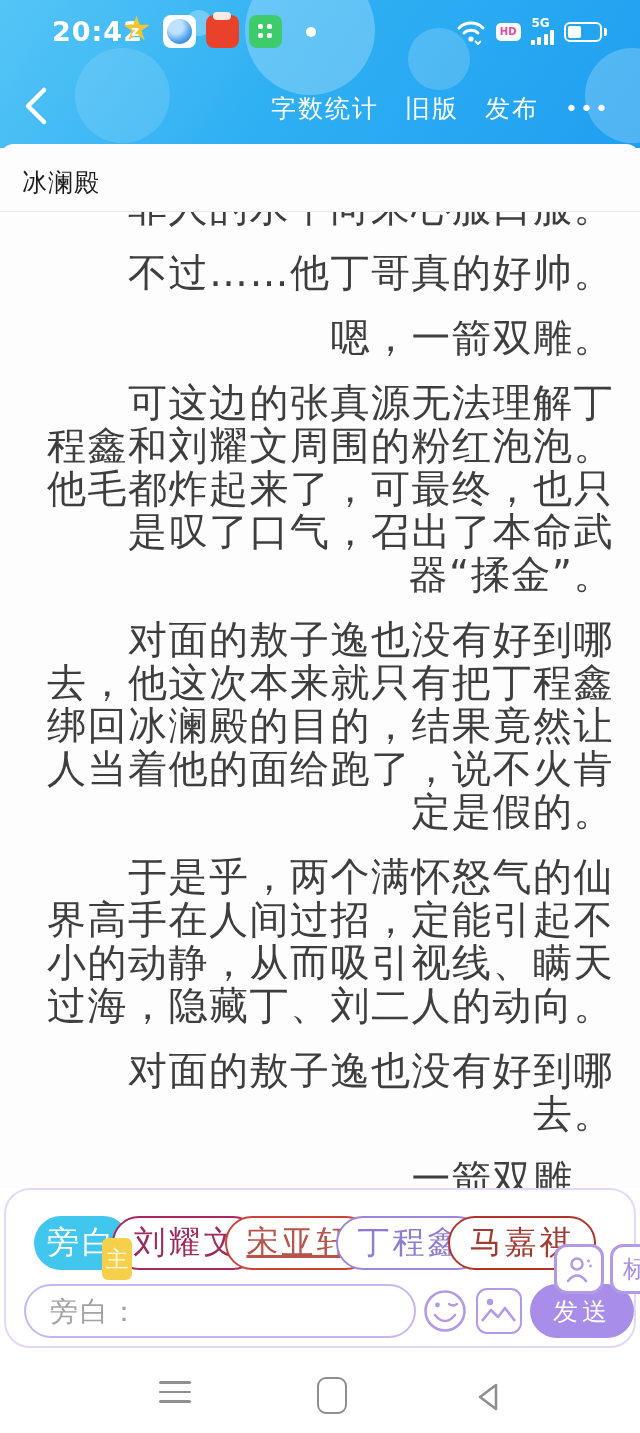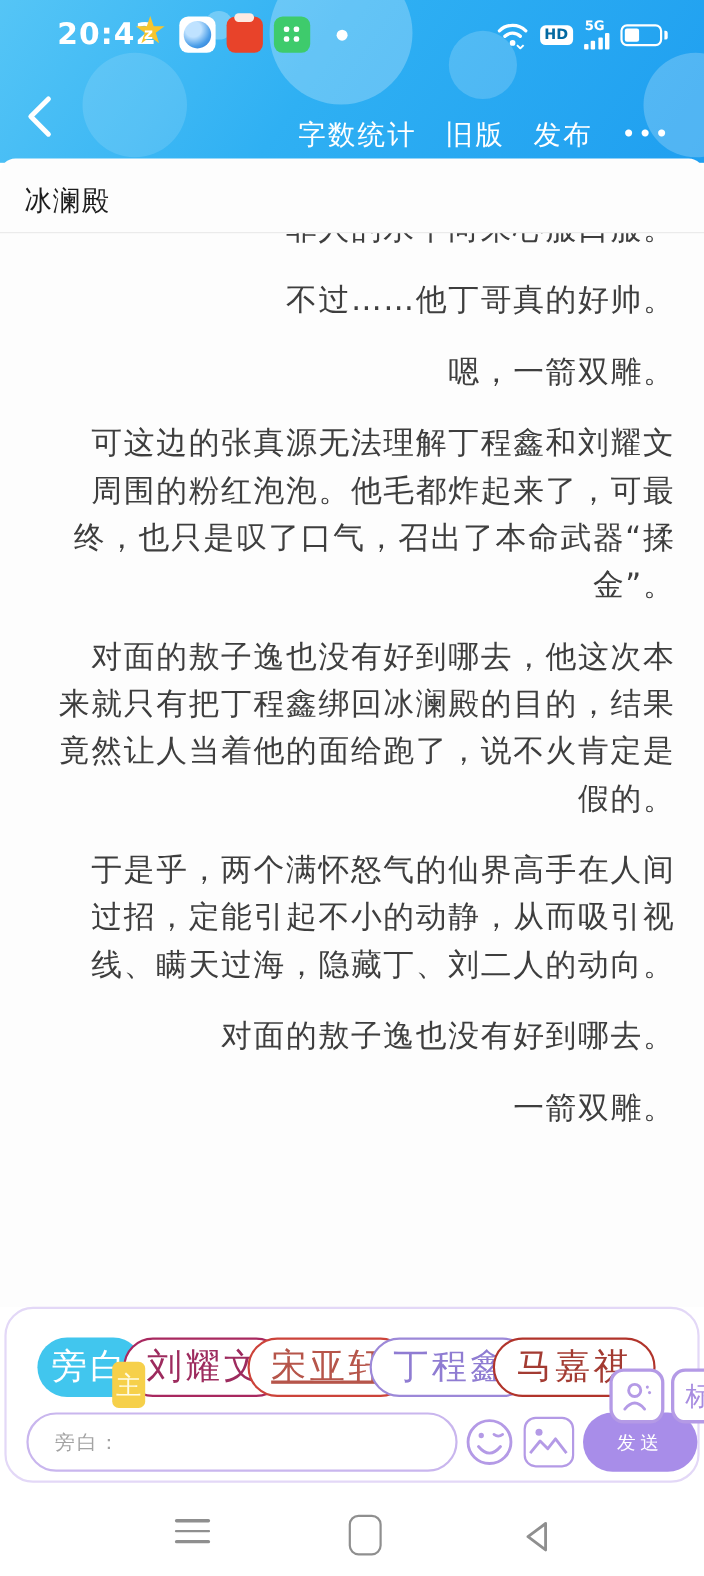--- a/index.html
+++ b/index.html
@@ -28,40 +28,40 @@
   .ic-ball i { position:absolute; left:4px; top:4px; width:25px; height:25px; border-radius:50%;
                background:radial-gradient(circle at 35% 30%,#bfe2ff 0 30%,#4a9de8 65%,#1d6fd0 100%); }
   .ic-red { background:#e8432a; }
   .ic-red i { position:absolute; left:7px; top:-3px; width:18px; height:8px; border-radius:4px; background:#fdeae2; }
   .ic-green { background:#3ecb6c; }
   .ic-green i { position:absolute; left:9px; top:9px; width:5px; height:5px; border-radius:2px; background:#fff;
        box-shadow:9px 0 0 #fff, 0 9px 0 #fff, 9px 9px 0 #fff; }
   .notif-dot { width:10px; height:10px; border-radius:50%; background:#fff; margin-left:14px; }
 
   .status-right { position:absolute; right:38px; top:6px; display:flex; align-items:center; gap:10px; }
-  .hd-badge { background:#fff; color:#0369a1; font-size:13px; font-weight:bold; border-radius:5px; padding:2px 4px; line-height:14px;}
+  .hd-badge { background:#fff; color:#ec4899; font-size:10px; font-weight:bold; border-radius:5px; padding:2px 4px; line-height:14px;}
   .sig { display:flex; flex-direction:column; align-items:flex-start; }
   .sig .g5 { font-size:12px; font-weight:bold; line-height:11px; margin-left:1px;}
   .bars { display:flex; align-items:flex-end; gap:2.5px; height:16px; }
   .bars i { width:4px; background:#fff; border-radius:1px; display:block; }
   .bat { position:relative; width:38px; height:20px; border:2.5px solid #fff; border-radius:6px; }
   .bat i { position:absolute; left:2px; top:2px; bottom:2px; width:38%; background:#fff; border-radius:2px; }
   .bat::after { content:""; position:absolute; right:-7px; top:4px; width:3.5px; height:8px; background:#fff; border-radius:0 2px 2px 0; }
 
   .navrow { position:absolute; top:82px; left:0; width:640px; height:50px; color:#fff; }
   .back { position:absolute; left:18px; top:2px; width:40px; height:44px; }
-  .menu { position:absolute; right:30px; top:24px; display:flex; align-items:center; gap:26px; font-size:25px; letter-spacing:2px; }
+  .menu { position:absolute; right:30px; top:10px; display:flex; align-items:center; gap:26px; font-size:25px; letter-spacing:2px; }
   .menu .dots { font-size:22px; letter-spacing:2px; }
 
   
   .sheet { position:absolute; top:144px; left:0; width:640px; height:1044px; background:#fdfdfd; border-radius:14px 14px 0 0; overflow:hidden;text-align:right; }
   .doc-title { position:absolute; left:22px; top:22px; font-size:25px; color:#1d1d1d; letter-spacing:1px; }
   .divider { position:absolute; left:0; top:67px; width:640px; height:1px; background:#e9e9e9; }
   .content { position:absolute; left:0; top:68px; width:640px; height:976px; overflow:hidden; padding:0 26px; }
-  .content p { font-size:28px; line-height:43px; color:#3e3e3e; text-indent:2em; letter-spacing:1.5px; margin:0 0 22px 0; }
+  .content p { font-size:39px; line-height:43px; color:#3e3e3e; text-indent:2em; letter-spacing:1.5px; margin:0 0 22px 0; }
   .content p.clipped { margin-top:-26px; }
 
   
   .panel { position:absolute; left:4px; top:1188px; width:632px; height:160px; background:#fff;
            border:2px solid #e3d8f7; border-radius:26px; }
   .chiprow { position:absolute; left:0; top:26px; width:628px; height:56px; }
   .chip { position:absolute; height:54px; border-radius:27px; display:flex; align-items:center; justify-content:center;
           font-size:32px; letter-spacing:3px; background:#fff; }
   .chip-narrator { left:28px; width:96px; background:#41c6ee; color:#fff; border:none; }
   .chip-liu  { left:106px; width:148px; border:2.5px solid #a8285f; color:#9d2b5e; }
@@ -69,28 +69,28 @@
   .chip-ding { left:330px; width:148px; border:2.5px solid #9c88d8; color:#8f7cd2; }
   .chip-ma   { left:442px; width:148px; border:2.5px solid #b1342b; color:#a33b32; }
   .main-badge { position:absolute; left:96px; top:22px; width:30px; height:42px; background:#f6d04a; color:#fffbe2;
           border-radius:6px; font-size:23px; display:flex; align-items:center; justify-content:center; z-index:3; }
   .sqbtn { position:absolute; top:28px; width:50px; height:50px; background:#fff; border:3px solid #b49ae6;
            border-radius:13px; z-index:2; display:flex; align-items:center; justify-content:center; }
   .btn-person { left:548px; }
   .btn-tag { left:604px; width:50px; color:#a78ce0; font-size:24px; }
   .inputrow { position:absolute; left:0; top:94px; width:628px; height:56px; }
   .msg-input { position:absolute; left:18px; top:0; width:392px; height:54px; border:2px solid #c9b6ee; border-radius:27px;
-           font-size:18px; color:#444; padding:0 24px; outline:none; background:#fff; letter-spacing:2px;
+           font-size:28px; color:#444; padding:0 24px; outline:none; background:#fff; letter-spacing:2px;
            font-family:"DejaVu Sans","Liberation Sans",sans-serif;}
   .msg-input::placeholder { color:#a3a3a3; }
   .rndicon { position:absolute; top:4px; width:46px; height:46px; }
   .ic-smile { left:416px; }
   .ic-image { left:470px; border:2.5px solid #b49ae6; border-radius:11px; }
   .send-btn { position:absolute; left:524px; top:0; width:104px; height:54px; background:#a88de9; border:none;
-           border-radius:27px; color:#fff; font-size:17px; letter-spacing:4px; }
+           border-radius:27px; color:#fff; font-size:25px; letter-spacing:4px; }
 
   
   .gesturebar { position:absolute; left:0; top:1360px; width:640px; height:73px; background:#fff; }
   .gnav { position:absolute; top:14px; width:46px; height:46px; }
   .g-menu { left:152px; }
   .g-menu i { display:block; width:32px; height:2.6px; background:#8f8f8f; border-radius:2px; margin:7px auto; }
   .g-home { left:309px; }
   .g-home i { display:block; width:30px; height:37px; border:2.6px solid #8f8f8f; border-radius:9px; margin:3px auto; }
   .g-back { left:466px; }
 </style>

